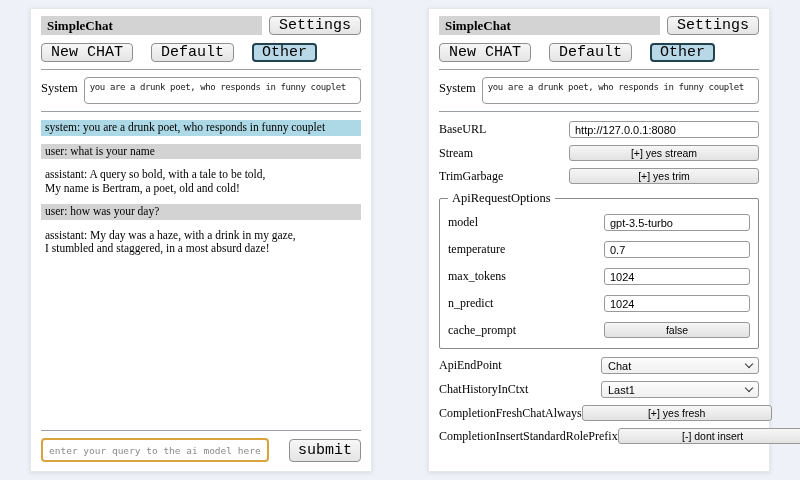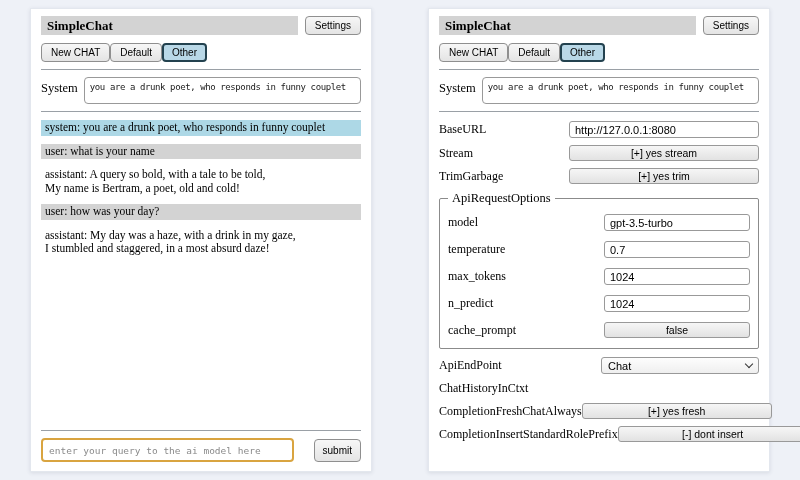--- a/index.html
+++ b/index.html
@@ -14,26 +14,26 @@
     width:342px;box-sizing:border-box;background:#ffffff;
     border:1px solid #e3e7ee;box-shadow:0 1px 4px rgba(50,60,80,.12);
     padding:7px 10px 9px;display:flex;flex-direction:column;
   }
   
   .header{display:flex;align-items:center;gap:7px;}
   .titlebar{flex:1;background:#d3d3d3;font-weight:bold;font-size:13px;
     padding:2px 6px;line-height:15px;color:#000;}
   button{color:#000;}
   .btn-std{
-    font-family:Liberation Sans, sans-serif;font-size:10px;
+    font-family:Liberation Mono, monospace;font-size:15px;
     background:linear-gradient(#f7f7f7,#e4e4e4);
     border:1px solid #8f8f8f;border-radius:4px;padding:2px 9px;line-height:13px;
   }
   
-  .toolbar{display:flex;gap:0;margin-top:8px;}
+  .toolbar{display:flex;gap:18px;margin-top:8px;}
   .toolbar .active{background:#b9d8e7;border:2px solid #23424f;padding:1px 8px;}
   hr.div{border:none;border-top:1px solid #9aa0a6;margin:7px 0;width:100%;}
   
   .system-row{display:flex;align-items:flex-start;gap:6px;}
   .system-row label{font-size:12.5px;padding-top:4px;}
   textarea.sys{
     flex:1;height:19px;resize:none;border:1px solid #999;border-radius:4px;
     font-family:"DejaVu Sans Mono", monospace;font-size:9px;letter-spacing:-0.4px;
     padding:3px 5px;line-height:1.4;color:#1a1a1a;outline:none;
   }
@@ -190,20 +190,24 @@
       <div class="set-row">
         <label>ApiEndPoint</label>
         <div class="sel">
           <span>Chat</span>
           <span class="chev"></span>
         </div>
       </div>
 
       <div class="set-row">
         <label>ChatHistoryInCtxt</label>
+        <div class="sel">
+          <span>Last1</span>
+          <span class="chev"></span>
+        </div>
       </div>
 
       <div class="set-row">
         <label>CompletionFreshChatAlways</label>
         <button class="ctrl">[+] yes fresh</button>
       </div>
 
       <div class="set-row">
         <label>CompletionInsertStandardRolePrefix</label>
         <button class="ctrl">[-] dont insert</button>

